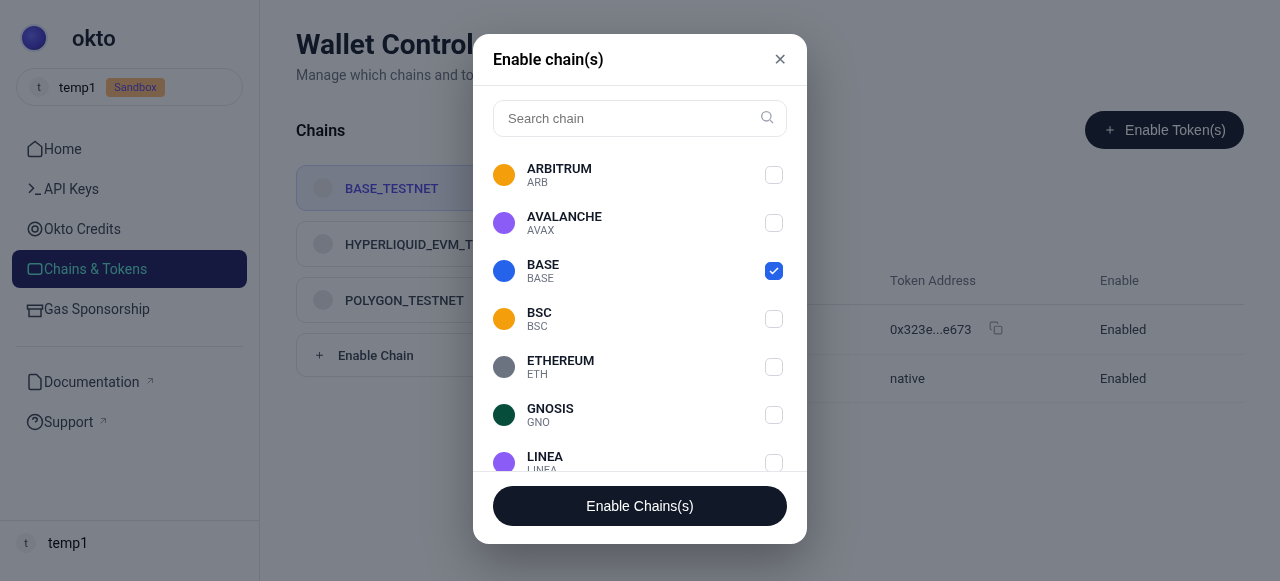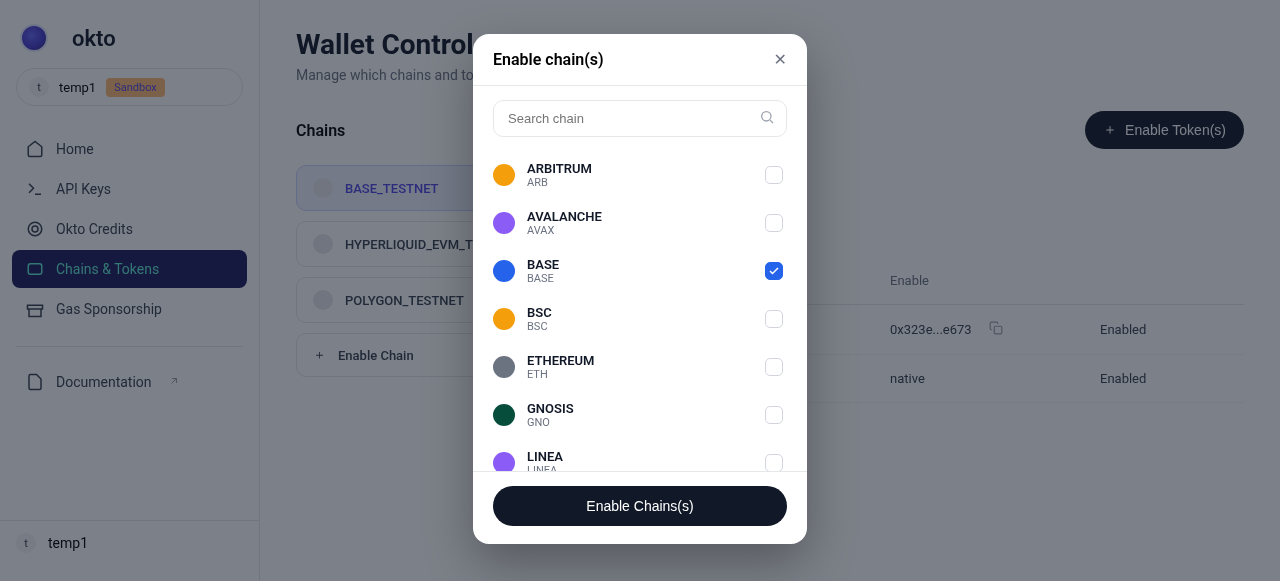--- a/index.html
+++ b/index.html
@@ -57,21 +57,21 @@
       color: #4f46e5;
       font-size: 11px;
       padding: 3px 8px;
       border-radius: 4px;
     }
     .nav-section { padding: 4px 12px; }
     .nav-divider { height: 1px; background: #e5e7eb; margin: 12px 16px; }
     .nav-item {
       display: flex;
       align-items: center;
-      gap: 12px;
+      gap: 0;
       padding: 10px 14px;
       border-radius: 8px;
       font-size: 14px;
       color: #374151;
       cursor: pointer;
       margin-bottom: 2px;
     }
     .nav-item.active {
       background: #1e1b5e;
       color: #5eead4;
@@ -307,20 +307,33 @@
           <span class="nav-icon">
             <svg width="18" height="18" viewBox="0 0 24 24" fill="none" stroke="currentColor" stroke-width="2">
               <path d="M14 2H6a2 2 0 00-2 2v16a2 2 0 002 2h12a2 2 0 002-2V8z"></path>
             </svg>
           </span>
           <span>Documentation</span>
           <span class="ext-icon"><svg width="12" height="12" viewBox="0 0 24 24" fill="none" stroke="currentColor" stroke-width="2">
               <path d="M7 17L17 7M17 7H8M17 7v9"></path>
             </svg></span>
         </div>
+        <div class="nav-item">
+          <span class="nav-icon">
+            <svg width="18" height="18" viewBox="0 0 24 24" fill="none" stroke="currentColor" stroke-width="2">
+              <circle cx="12" cy="12" r="10"></circle>
+              <path d="M9 9a3 3 0 116 0c0 2-3 3-3 3"></path>
+              <line x1="12" y1="17" x2="12" y2="17"></line>
+            </svg>
+          </span>
+          <span>Support</span>
+          <span class="ext-icon"><svg width="12" height="12" viewBox="0 0 24 24" fill="none" stroke="currentColor" stroke-width="2">
+              <path d="M7 17L17 7M17 7H8M17 7v9"></path>
+            </svg></span>
+        </div>
       </div>
     <div class="sidebar-footer">
       <div class="org-avatar">t</div>
       <span>temp1</span>
     </div>
   </aside>
 
   <main class="main">
     <h1 class="page-title">Wallet Controls</h1>
     <p class="page-subtitle">Manage which chains and tokens your users can access.</p>
@@ -350,20 +363,21 @@
           <div class="chain-pill">
             <span>＋</span>
             <span>Enable Chain</span>
           </div>
         </div>
     </div>
 
     <div class="table-area">
       <div class="table-header">
         <div></div>
+        <div>Token Address</div>
         <div>Enable</div>
       </div>
       <div id="table-rows">
           <div class="table-row">
             <div></div>
             <div class="addr-cell">
               <span>0x323e...e673</span>
               <span class="copy-icon"><svg width="14" height="14" viewBox="0 0 24 24" fill="none" stroke="currentColor" stroke-width="2">
                   <rect x="9" y="9" width="13" height="13" rx="2"></rect>
                   <path d="M5 15H4a2 2 0 01-2-2V4a2 2 0 012-2h9a2 2 0 012 2v1"></path>

